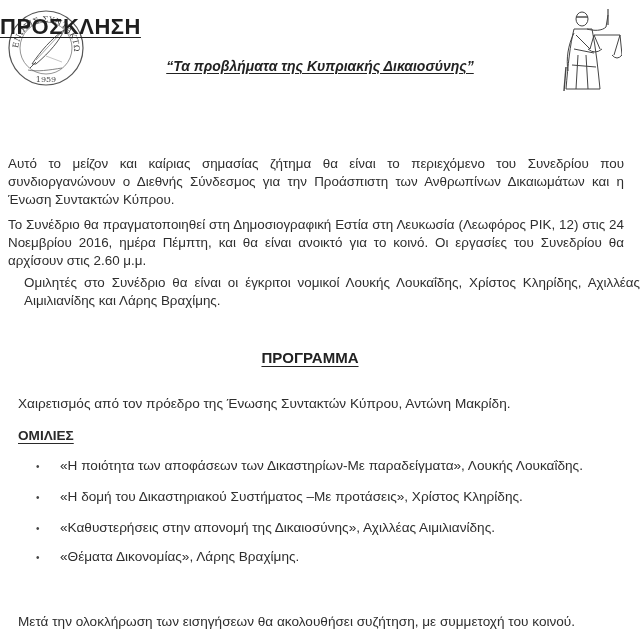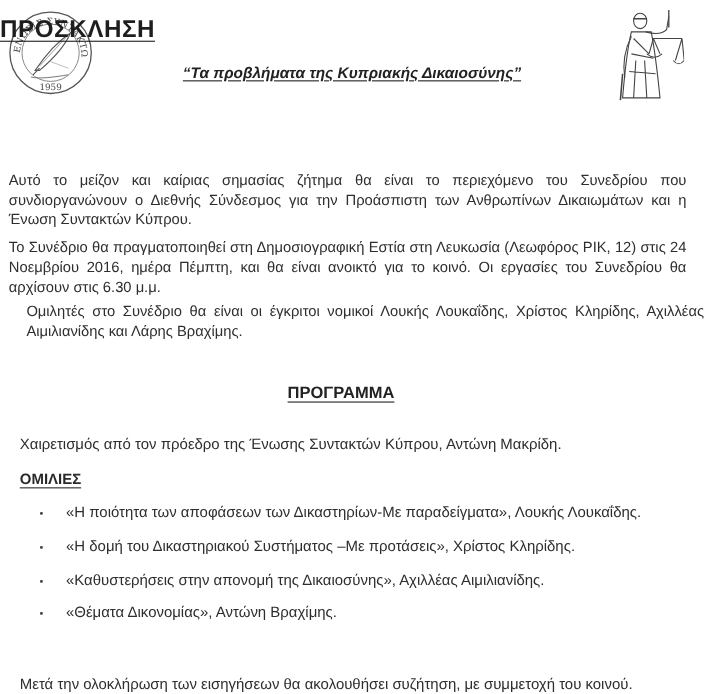--- a/index.html
+++ b/index.html
@@ -166,21 +166,21 @@
 <div class="abs title">
   <span>ΠΡΟΣΚΛΗΣΗ</span>
 </div>
 <div class="abs subtitle">
   <span>“Τα προβλήματα της Κυπριακής Δικαιοσύνης”</span>
 </div>
 
 <div class="abs para p1">
 </div>
 <div class="abs para p2">Αυτό το μείζον και καίριας σημασίας ζήτημα θα είναι το περιεχόμενο του Συνεδρίου που συνδιοργανώνουν ο Διεθνής Σύνδεσμος για την Προάσπιστη των Ανθρωπίνων Δικαιωμάτων και η Ένωση Συντακτών Κύπρου.</div>
-<div class="abs para p3">Το Συνέδριο θα πραγματοποιηθεί στη Δημοσιογραφική Εστία στη Λευκωσία (Λεωφόρος ΡΙΚ, 12) στις 24 Νοεμβρίου 2016, ημέρα Πέμπτη, και θα είναι ανοικτό για το κοινό. Οι εργασίες του Συνεδρίου θα αρχίσουν στις 6.30 μ.μ.</div>
+<div class="abs para p3">Το Συνέδριο θα πραγματοποιηθεί στη Δημοσιογραφική Εστία στη Λευκωσία (Λεωφόρος ΡΙΚ, 12) στις 24 Νοεμβρίου 2016, ημέρα Πέμπτη, και θα είναι ανοικτό για το κοινό. Οι εργασίες του Συνεδρίου θα αρχίσουν στις 2.60 μ.μ.</div>
 <div class="abs para p4">Ομιλητές στο Συνέδριο θα είναι οι έγκριτοι νομικοί Λουκής Λουκαΐδης, Χρίστος Κληρίδης, Αχιλλέας Αιμιλιανίδης και Λάρης Βραχίμης.</div>
 
 <div class="abs prog-title">
   <span>ΠΡΟΓΡΑΜΜΑ</span>
 </div>
 
 <div class="abs greeting">Χαιρετισμός από τον πρόεδρο της Ένωσης Συντακτών Κύπρου, Αντώνη Μακρίδη.</div>
 
 <div class="abs talks-heading">ΟΜΙΛΙΕΣ</div>
 
@@ -191,16 +191,16 @@
 <div class="abs talk t2">
   <span class="bullet">•</span>
   <span>«Η δομή του Δικαστηριακού Συστήματος –Με προτάσεις», Χρίστος Κληρίδης.</span>
 </div>
 <div class="abs talk t3">
   <span class="bullet">•</span>
   <span>«Καθυστερήσεις στην απονομή της Δικαιοσύνης», Αχιλλέας Αιμιλιανίδης.</span>
 </div>
 <div class="abs talk t4">
   <span class="bullet">•</span>
-  <span>«Θέματα Δικονομίας», Αντώνη Βραχίμης.</span>
+  <span>«Θέματα Δικονομίας», Λάρης Βραχίμης.</span>
 </div>
 
 <div class="abs closing">Μετά την ολοκλήρωση των εισηγήσεων θα ακολουθήσει συζήτηση, με συμμετοχή του κοινού.</div>
 
 </body></html>

